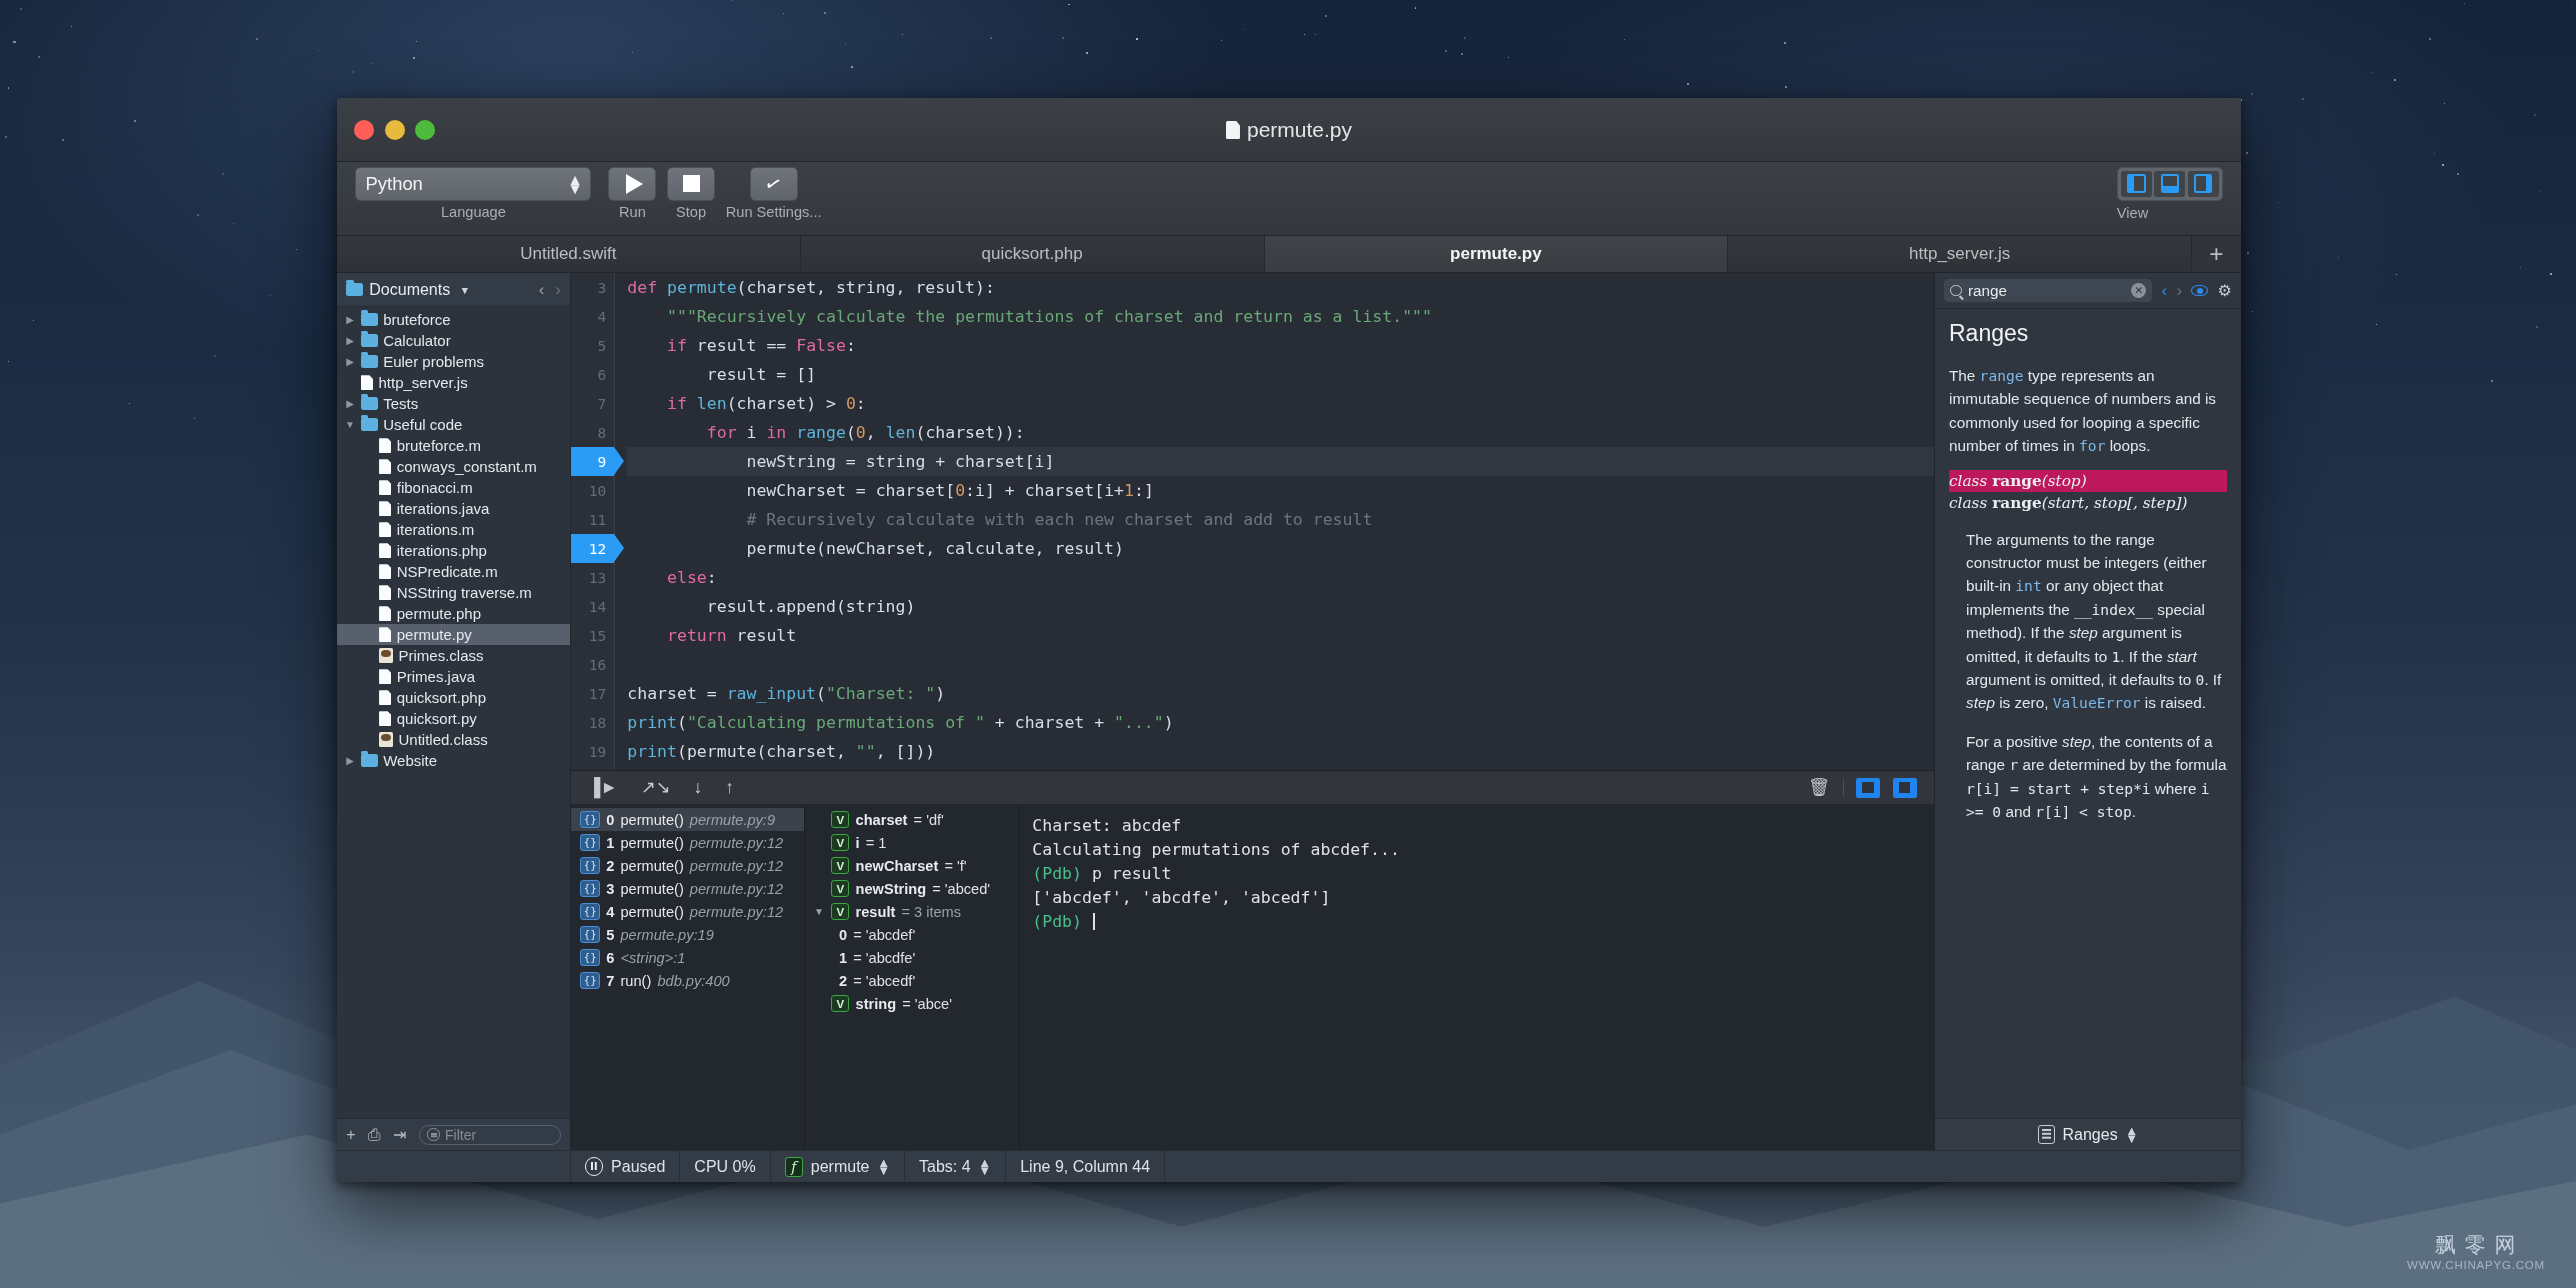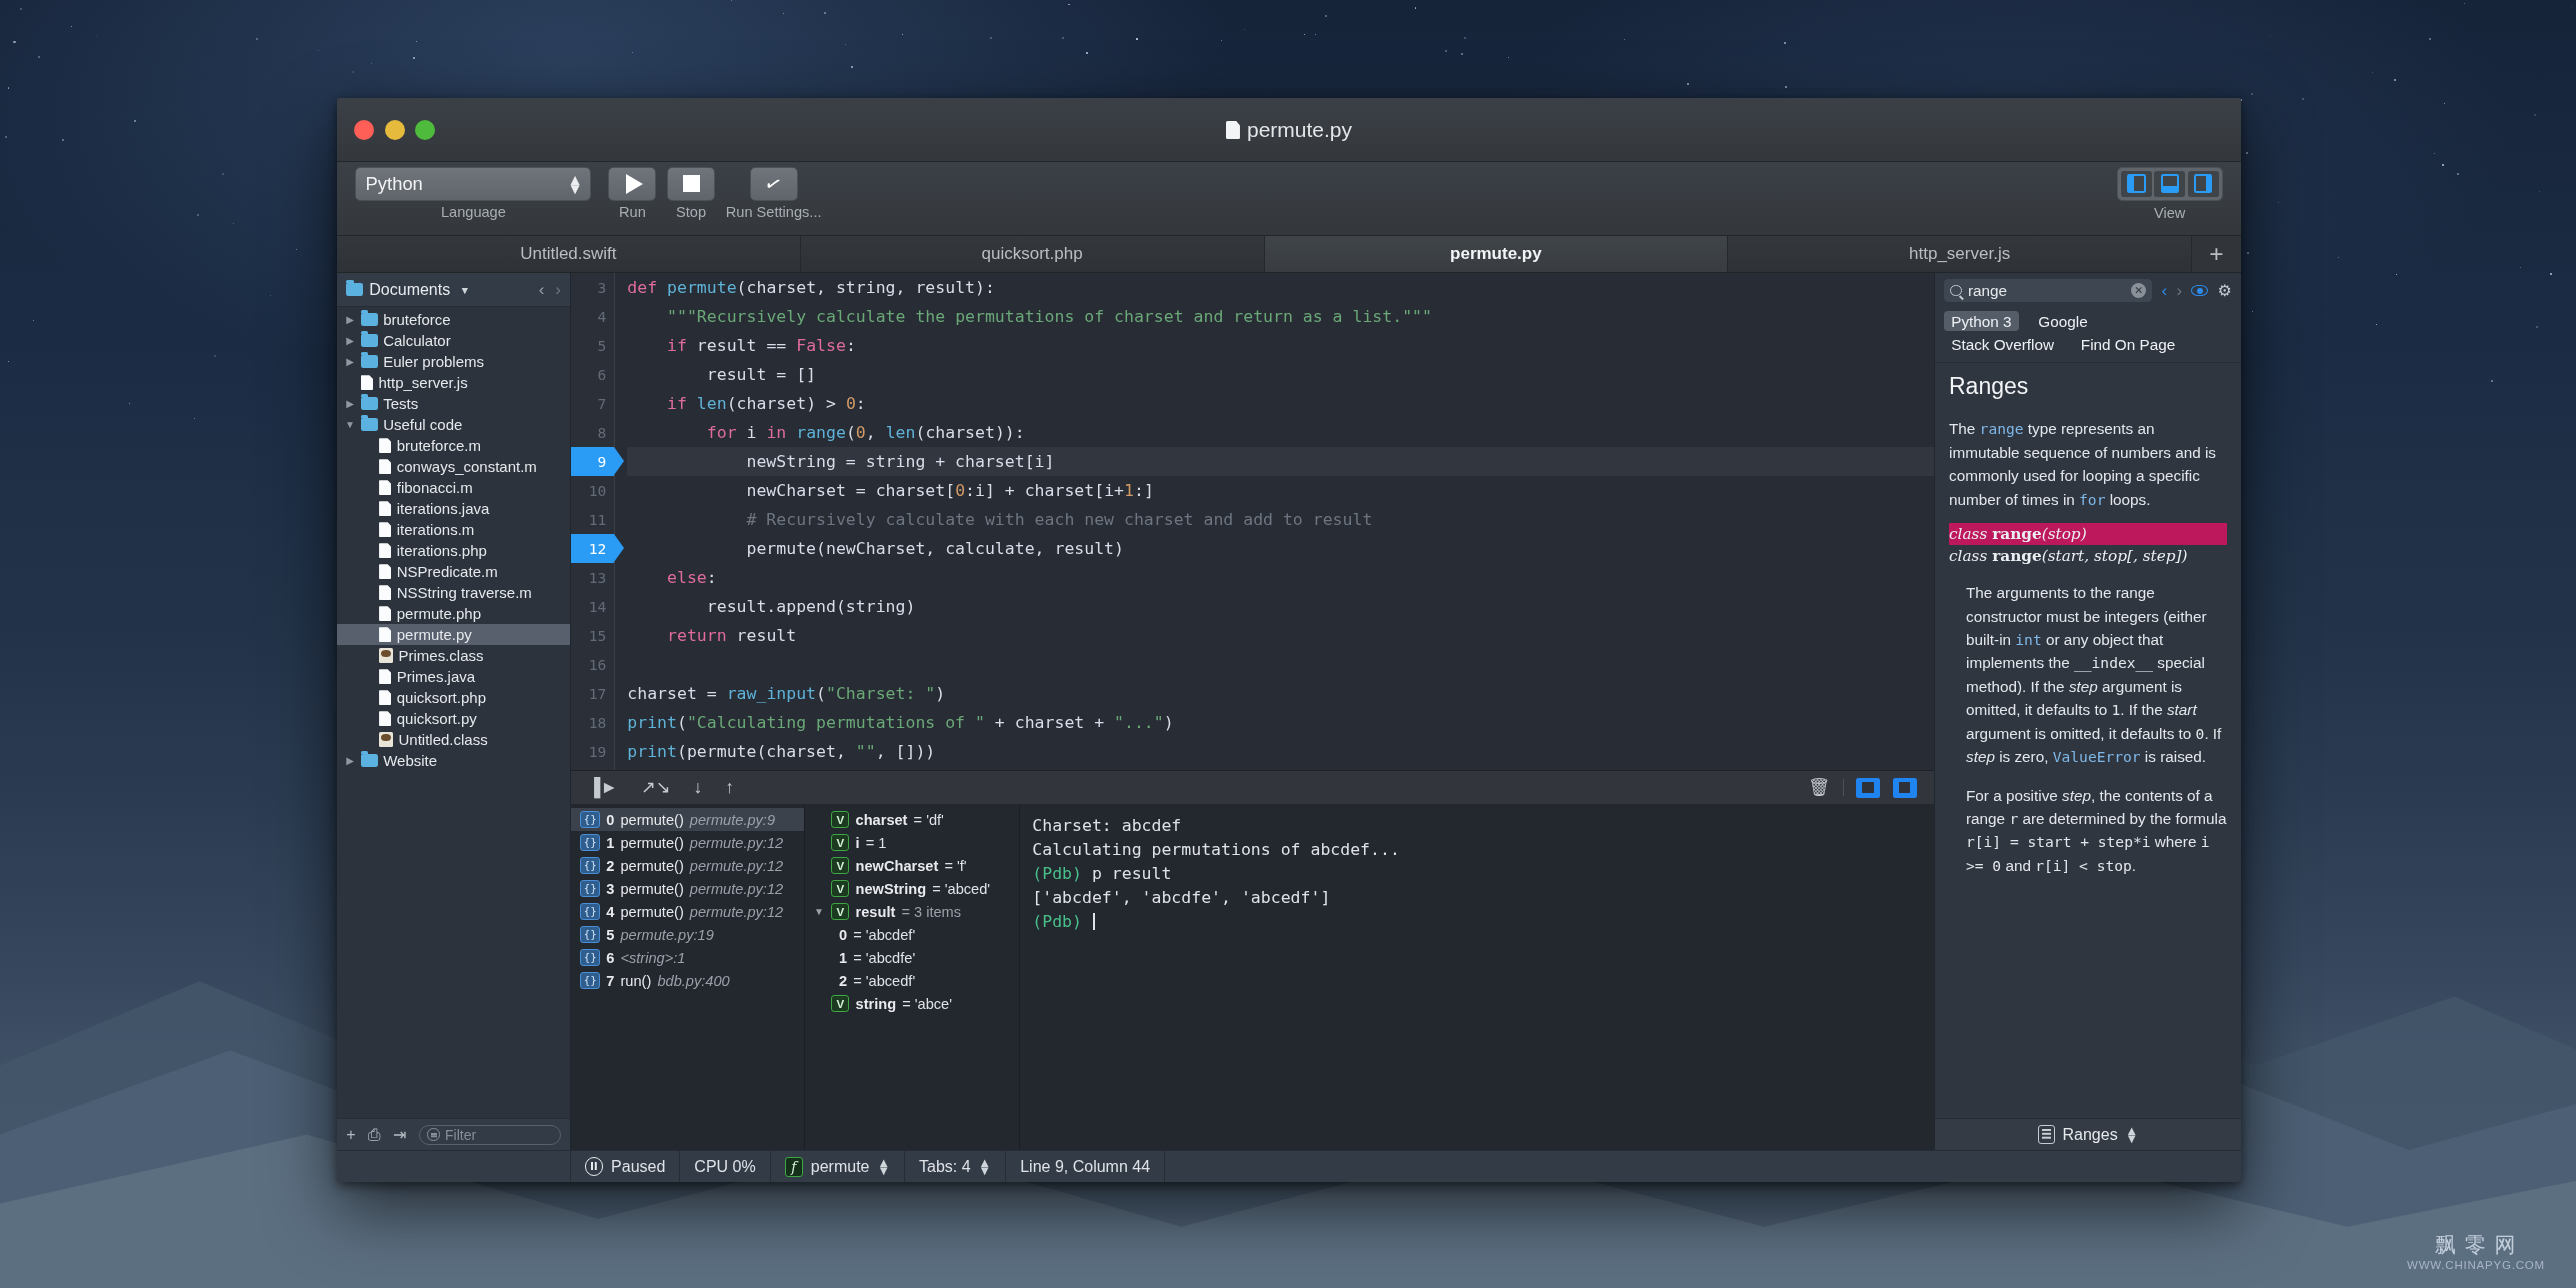--- a/index.html
+++ b/index.html
@@ -69,21 +69,21 @@
     display:flex; flex-direction:column; line-height:.62; color:#eceef0; font-size:15.3px; }
   .tb-btn {
     width: 48px; height:34px; border-radius:5.4px;
     background: linear-gradient(to bottom,#70757b,#5f656b);
     border:0.8px solid #4c5157;
     display:flex; align-items:center; justify-content:center;
   }
   .ico-play { width:0;height:0;border-left:17px solid #fff;border-top:10px solid transparent;border-bottom:10px solid transparent; margin-left:3.8px;}
   .ico-stop { width:17px;height:17px;background:#fff; }
   .ico-wrench { color:#fff; font-size:20px; transform:rotate(18deg); }
-  #view-group { margin-left:auto; display:flex; flex-direction:column; align-items:center; }
+  #view-group { margin-left:auto; display:flex; flex-direction:column; align-items:flex-start; }
   #view-seg { display:flex; gap:2.3px; background:#5f656b; border:0.8px solid #4c5157; border-radius:5.4px; padding:3.1px; }
   .vseg { width:31px;height:26px;border-radius:3.1px;background:#3f4449;
      display:flex; align-items:center; justify-content:center; }
   .vbox { width:18.4px;height:18.4px;border:2.3px solid #2b9cf5; border-radius:2.3px; position:relative;}
   .vbox.left:after{content:"";position:absolute;left:0;top:0;bottom:0;width:4.6px;background:#2b9cf5;}
   .vbox.bottom:after{content:"";position:absolute;left:0;right:0;bottom:0;height:4.6px;background:#2b9cf5;}
   .vbox.right:after{content:"";position:absolute;right:0;top:0;bottom:0;width:4.6px;background:#2b9cf5;}
   
   #tabbar { height:37px; flex:none; display:flex; background:#313539; border-bottom:0.8px solid #212528; }
   .tab {
@@ -796,21 +796,20 @@
         <span id="search-field">
           <span class="mag"></span>
           <span>range</span>
           <span class="clr">✕</span>
         </span>
         <span class="darr" style="color:#2b8cf0">‹</span>
         <span class="darr" style="color:#6d757e">›</span>
         <span class="eye"></span>
         <span class="gear">⚙</span>
       </div>
-      <div id="doc-chips"><span class="chip">Python 3</span>&nbsp;&nbsp;&nbsp;<span class="chip plain">Google</span><br><span class="chip plain">Stack Overflow</span>&nbsp;&nbsp;&nbsp;<span class="chip plain">Find On Page</span>&nbsp;&nbsp;&nbsp;</div>
       <div id="doc-body">
         <div id="doc-title">Ranges</div>
         <div id="doc-paras">
             <div class="p"><span>The </span><span class="mono">range</span><span> type represents an immutable sequence of numbers and is commonly used for looping a specific number of times in </span><span class="mono">for</span><span> loops.</span></div>
             <div class="sig hl" style="margin-top: -3.1px;"><i>class </i><b>range</b><i>(stop)</i></div>
             <div class="sig" style="margin-bottom: 14px;"><i>class </i><b>range</b><i>(start, stop[, step])</i></div>
             <div class="p indentp"><span>The arguments to the range constructor must be integers (either built-in </span><span class="mono">int</span><span> or any object that implements the </span><span class="monow">__index__</span><span> special method). If the </span><i>step</i><span> argument is omitted, it defaults to </span><span class="monow">1</span><span>. If the </span><i>start</i><span> argument is omitted, it defaults to </span><span class="monow">0</span><span>. If </span><i>step</i><span> is zero, </span><span class="mono">ValueError</span><span> is raised.</span></div>
             <div class="p indentp"><span>For a positive </span><i>step</i><span>, the contents of a range </span><span class="monow">r</span><span> are determined by the formula </span><span class="monow">r[i] = start + step*i</span><span> where </span><span class="monow">i &gt;= 0</span><span> and </span><span class="monow">r[i] &lt; stop</span><span>.</span></div>
           </div>
       </div>

